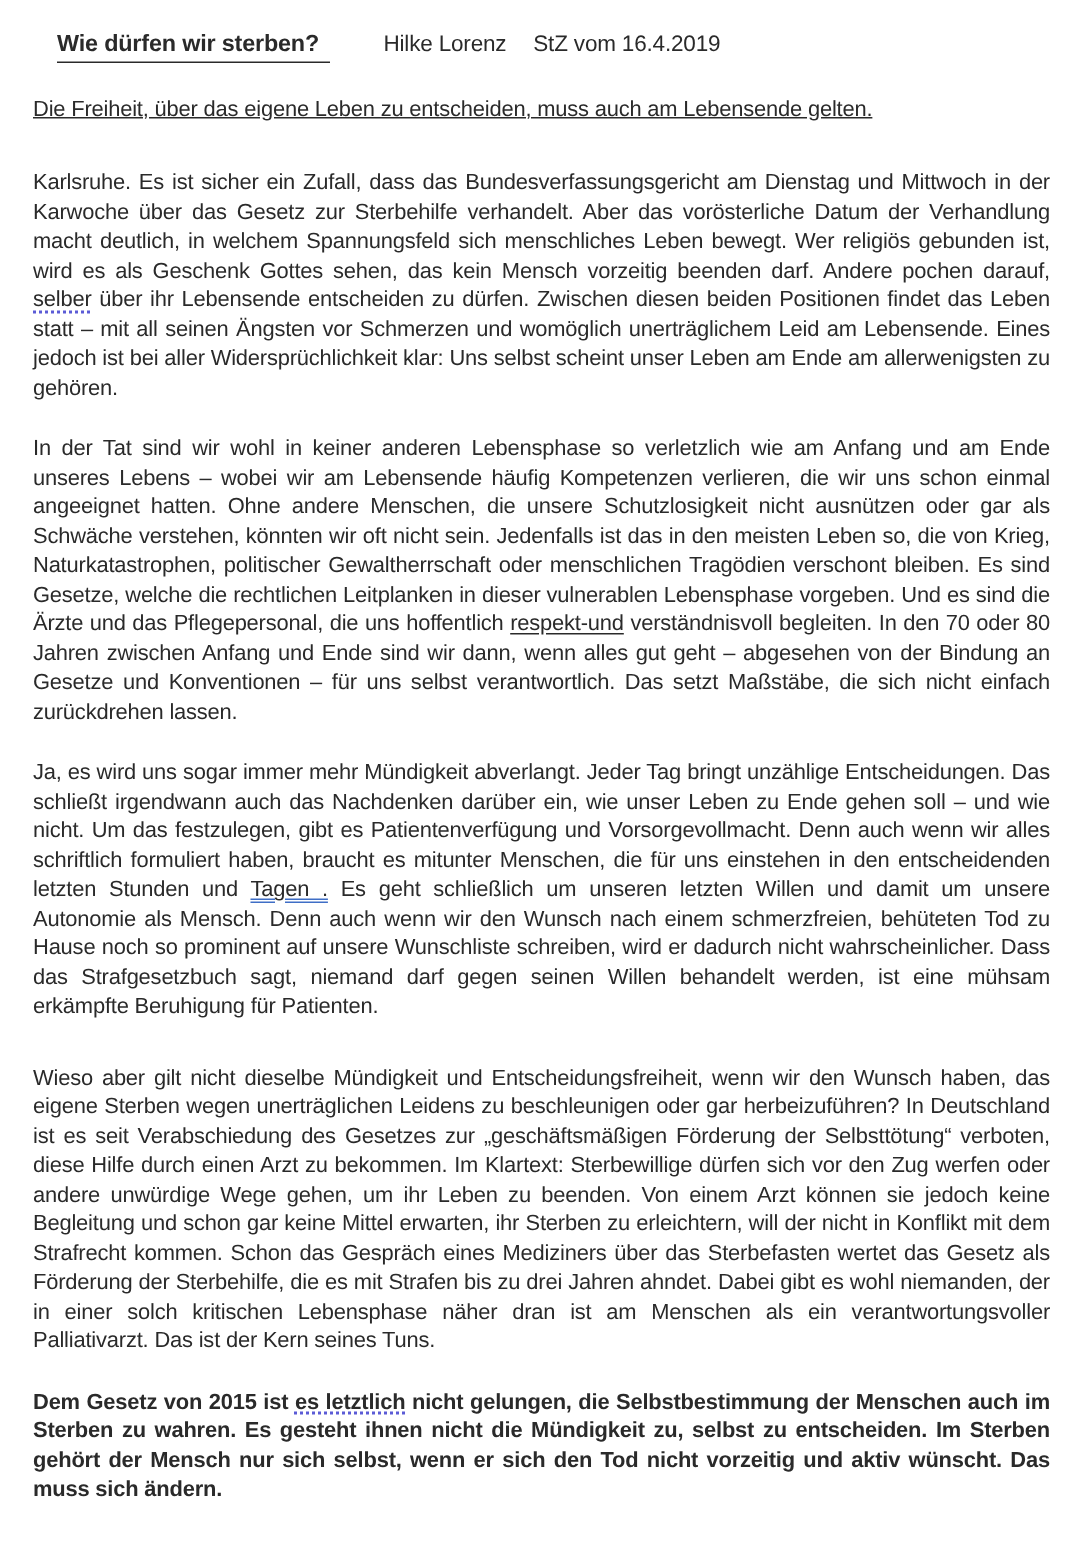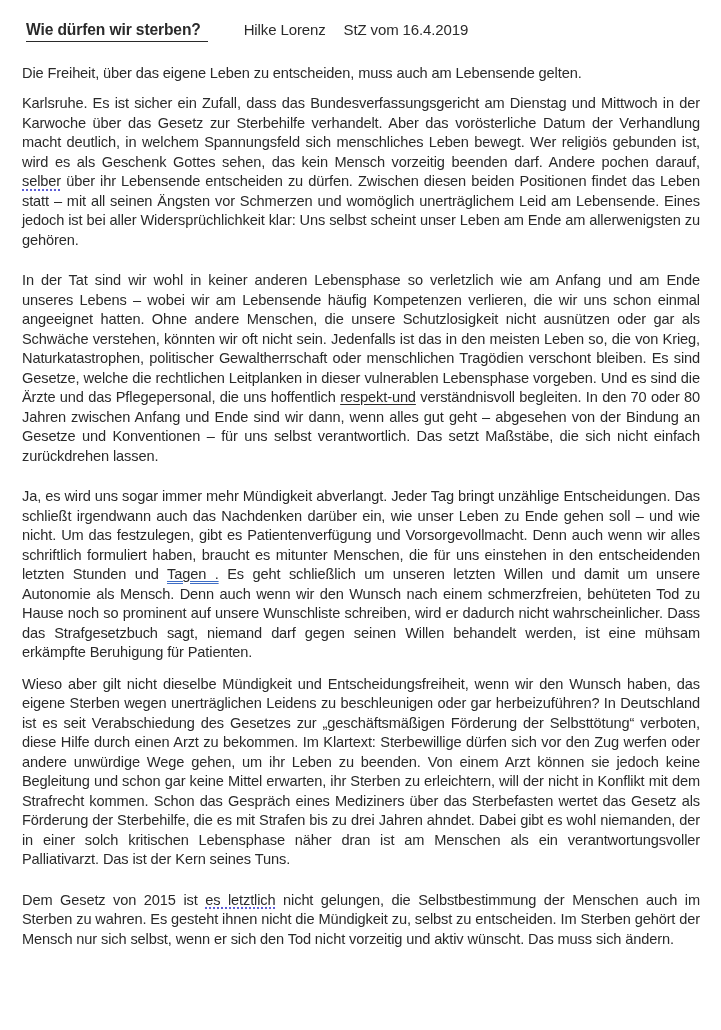--- a/index.html
+++ b/index.html
@@ -14,21 +14,21 @@
     box-sizing: border-box;
     padding: 20px 21px 0 22px;
     font-family: "Liberation Sans", "DejaVu Sans", sans-serif;
     font-size: 14.6px;
     line-height: 19.5px;
     letter-spacing: -0.12px;
     color: #2a2a2a;
     -webkit-font-smoothing: antialiased;
   }
   .title-row {
-    margin: 0 0 22px 4px;
+    margin: 0 0 22px 16px;
     white-space: nowrap;
   }
   .title {
     font-weight: bold;
     font-size: 15.6px;
     display: inline-block;
     border-bottom: 1.6px solid #2a2a2a;
     padding-right: 7px;
     padding-bottom: 1px;
   }
@@ -38,28 +38,30 @@
   }
   .source {
     margin-left: 14px;
     font-size: 15px;
   }
   p {
     margin: 0 0 21px 0;
     text-align: justify;
   }
   p.lead {
-    margin-bottom: 11px;
+    margin-bottom: 30px;
     text-align: left;
+    text-decoration: underline;
   }
   p.tight {
-    margin-bottom: 12px;
+    margin-bottom: 28px;
   }
   p.last {
     margin-bottom: 14px;
+    font-weight: bold;
   }
   
   .mark-grammar-dotted {
     text-decoration-line: underline;
     text-decoration-style: dotted;
     text-decoration-color: #5b5bd6;
     text-decoration-thickness: 1.8px;
     text-underline-offset: 2.5px;
   }
   .mark-spelling-wavy {

